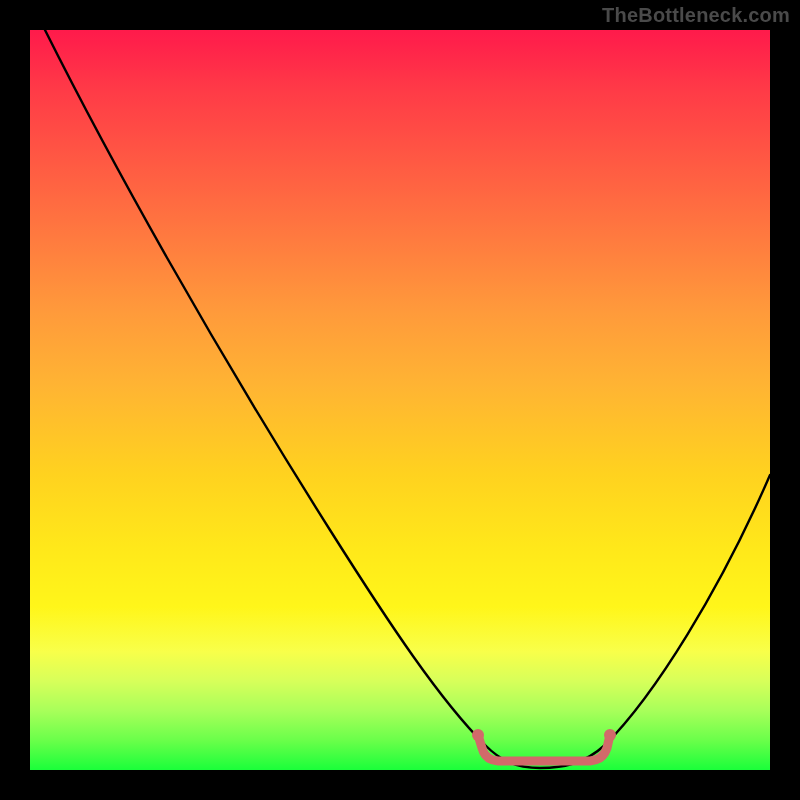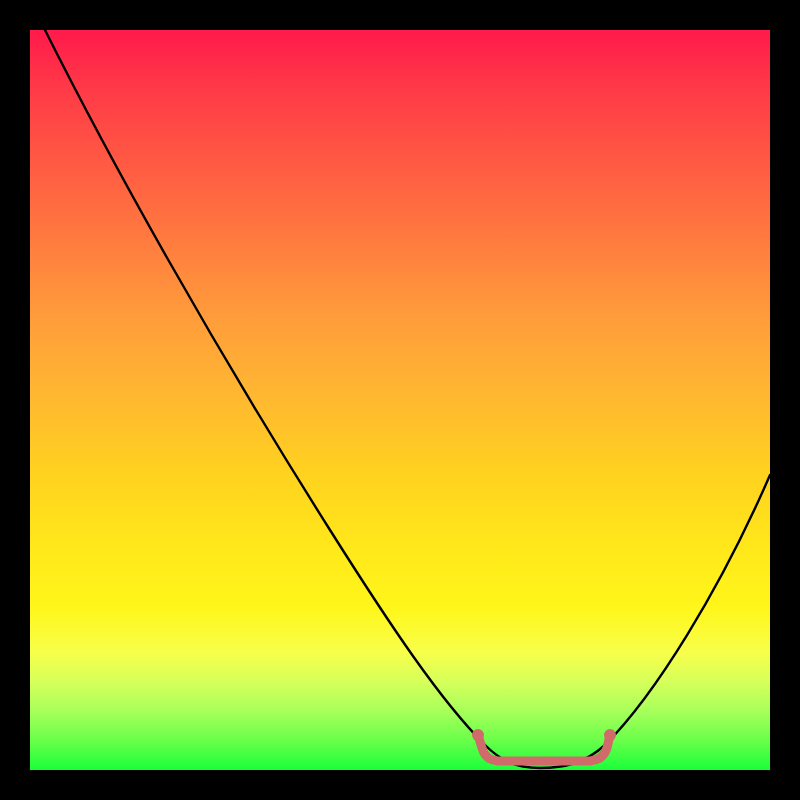--- a/index.html
+++ b/index.html
@@ -75,20 +75,21 @@
   }
   .bracket-cap {
     fill: #d16a6a;
   }
 </style>
 </head>
 <body>
 
 <div class="frame">
 
+  <span class="watermark">TheBottleneck.com</span>
 
   <div class="plot-area">
     <svg viewBox="0 0 740 740">
 
       <path class="curve" d="M 15 0
                C 80 130, 180 310, 300 500
                C 360 595, 410 670, 455 715
                C 470 730, 485 738, 510 738
                C 535 738, 555 733, 575 715
                C 625 665, 690 560, 740 445"></path>

